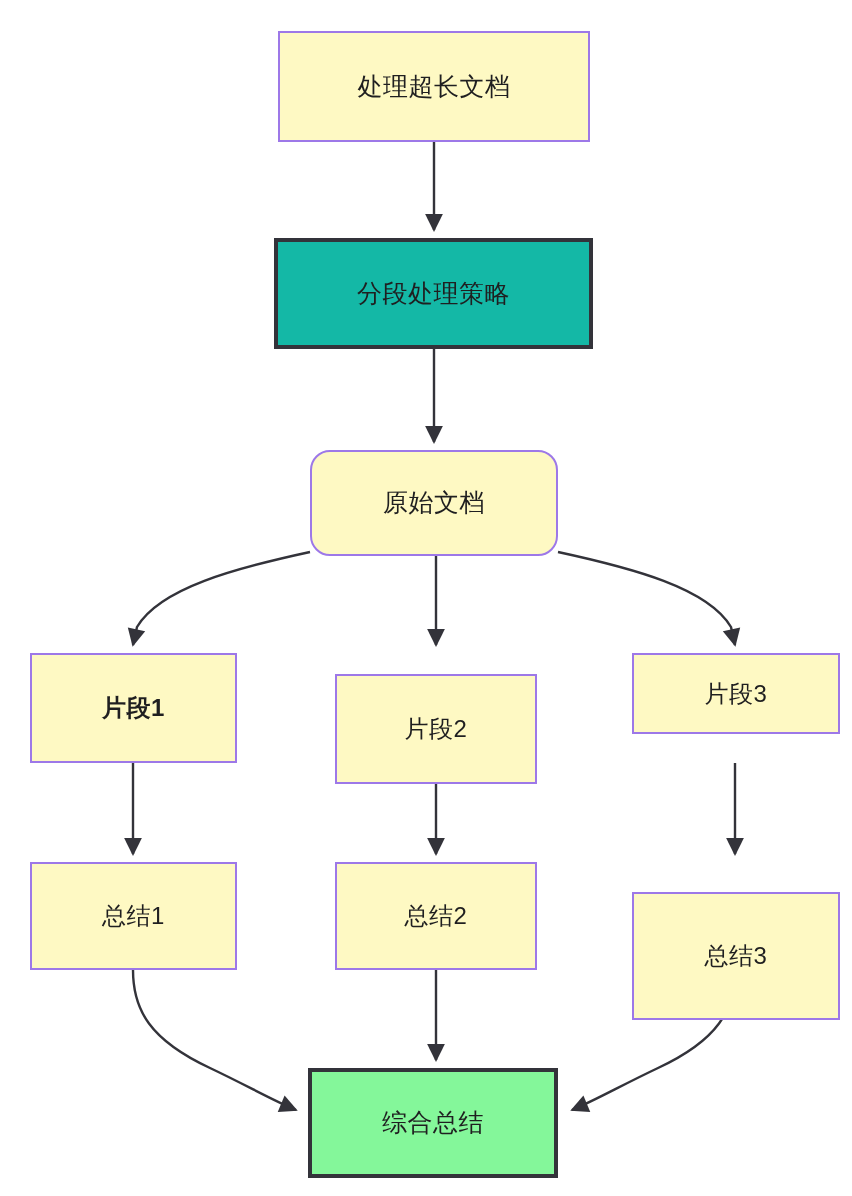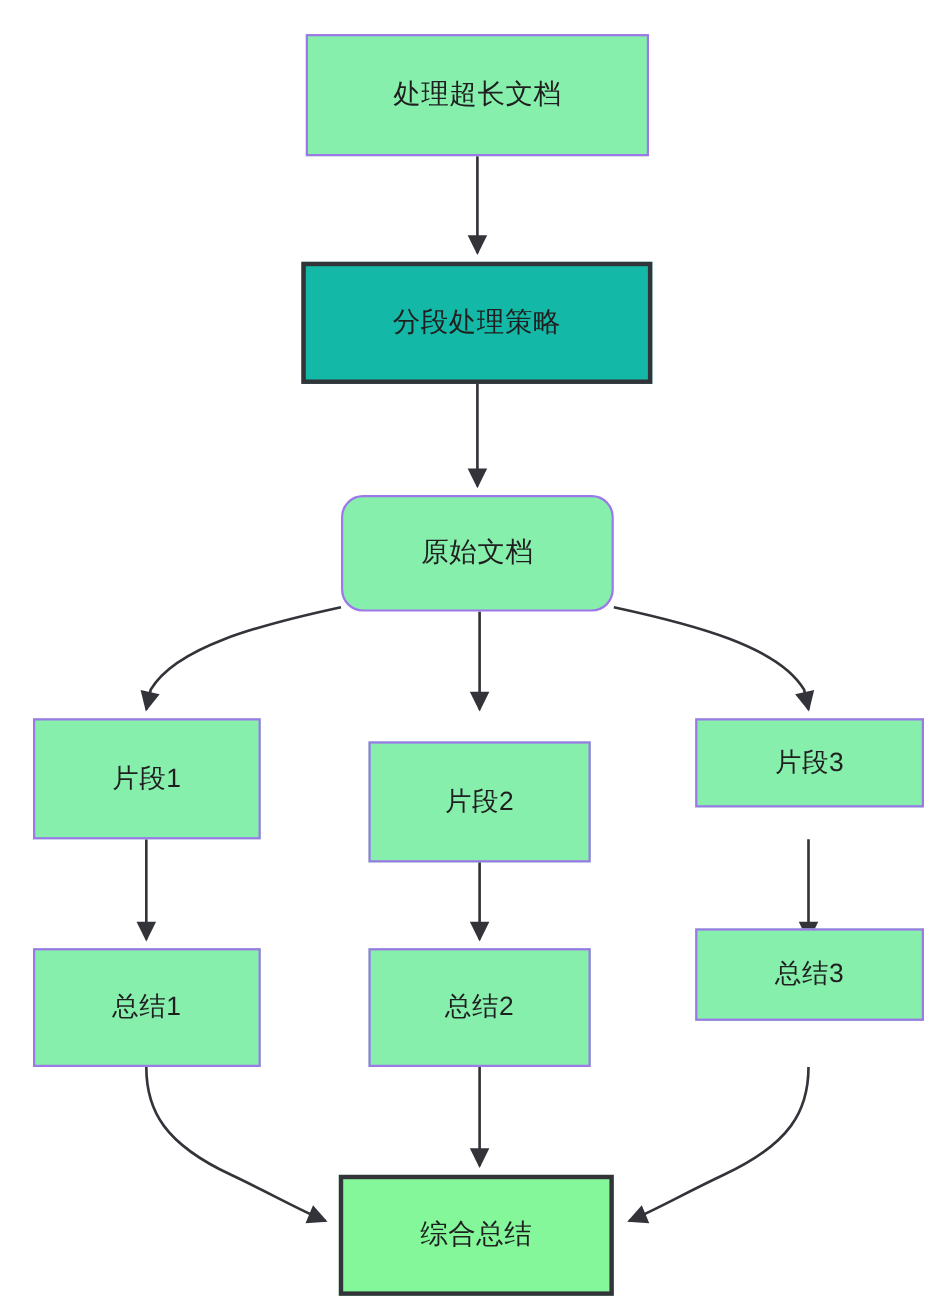--- a/index.html
+++ b/index.html
@@ -32,21 +32,21 @@
     display: flex;
     align-items: center;
     justify-content: center;
     text-align: center;
     color: #1f1f20;
     line-height: 1.25;
     letter-spacing: 0.5px;
     z-index: 2;
   }
   .node-default {
-    background: #86efac;
+    background: #fef9c3;
     border: 2px solid #9d78e8;
     font-size: 25px;
   }
   .node-highlight {
     background: #14b8a6;
     border: 4px solid #33333a;
     font-size: 25px;
   }
   .node-final {
     background: #84f79a;
@@ -97,41 +97,41 @@
   </div>
 
   <div class="node node-highlight" style="left:274px; top:238px; width:319px; height:111px;">
     <span>分段处理策略</span>
   </div>
 
   <div class="node node-default" style="left:310px; top:450px; width:248px; height:106px;border-radius:20px;">
     <span>原始文档</span>
   </div>
 
-  <div class="node node-default node-small" style="left:30px; top:653px; width:207px; height:110px;">
+  <div class="node node-default node-small" style="left:30px; top:653px; width:207px; height:110px;font-weight:bold;">
     <span>片段1</span>
   </div>
 
   <div class="node node-default node-small" style="left:335px; top:674px; width:202px; height:110px;">
     <span>片段2</span>
   </div>
 
   <div class="node node-default node-small" style="left:632px; top:653px; width:208px; height:81px;">
     <span>片段3</span>
   </div>
 
   <div class="node node-default node-small" style="left:30px; top:862px; width:207px; height:108px;">
     <span>总结1</span>
   </div>
 
   <div class="node node-default node-small" style="left:335px; top:862px; width:202px; height:108px;">
     <span>总结2</span>
   </div>
 
-  <div class="node node-default node-small" style="left:632px; top:844px; width:208px; height:84px;">
+  <div class="node node-default node-small" style="left:632px; top:892px; width:208px; height:128px;">
     <span>总结3</span>
   </div>
 
   <div class="node node-final" style="left:308px; top:1068px; width:250px; height:110px;">
     <span>综合总结</span>
   </div>
 
 </div>
 
 </body></html>

